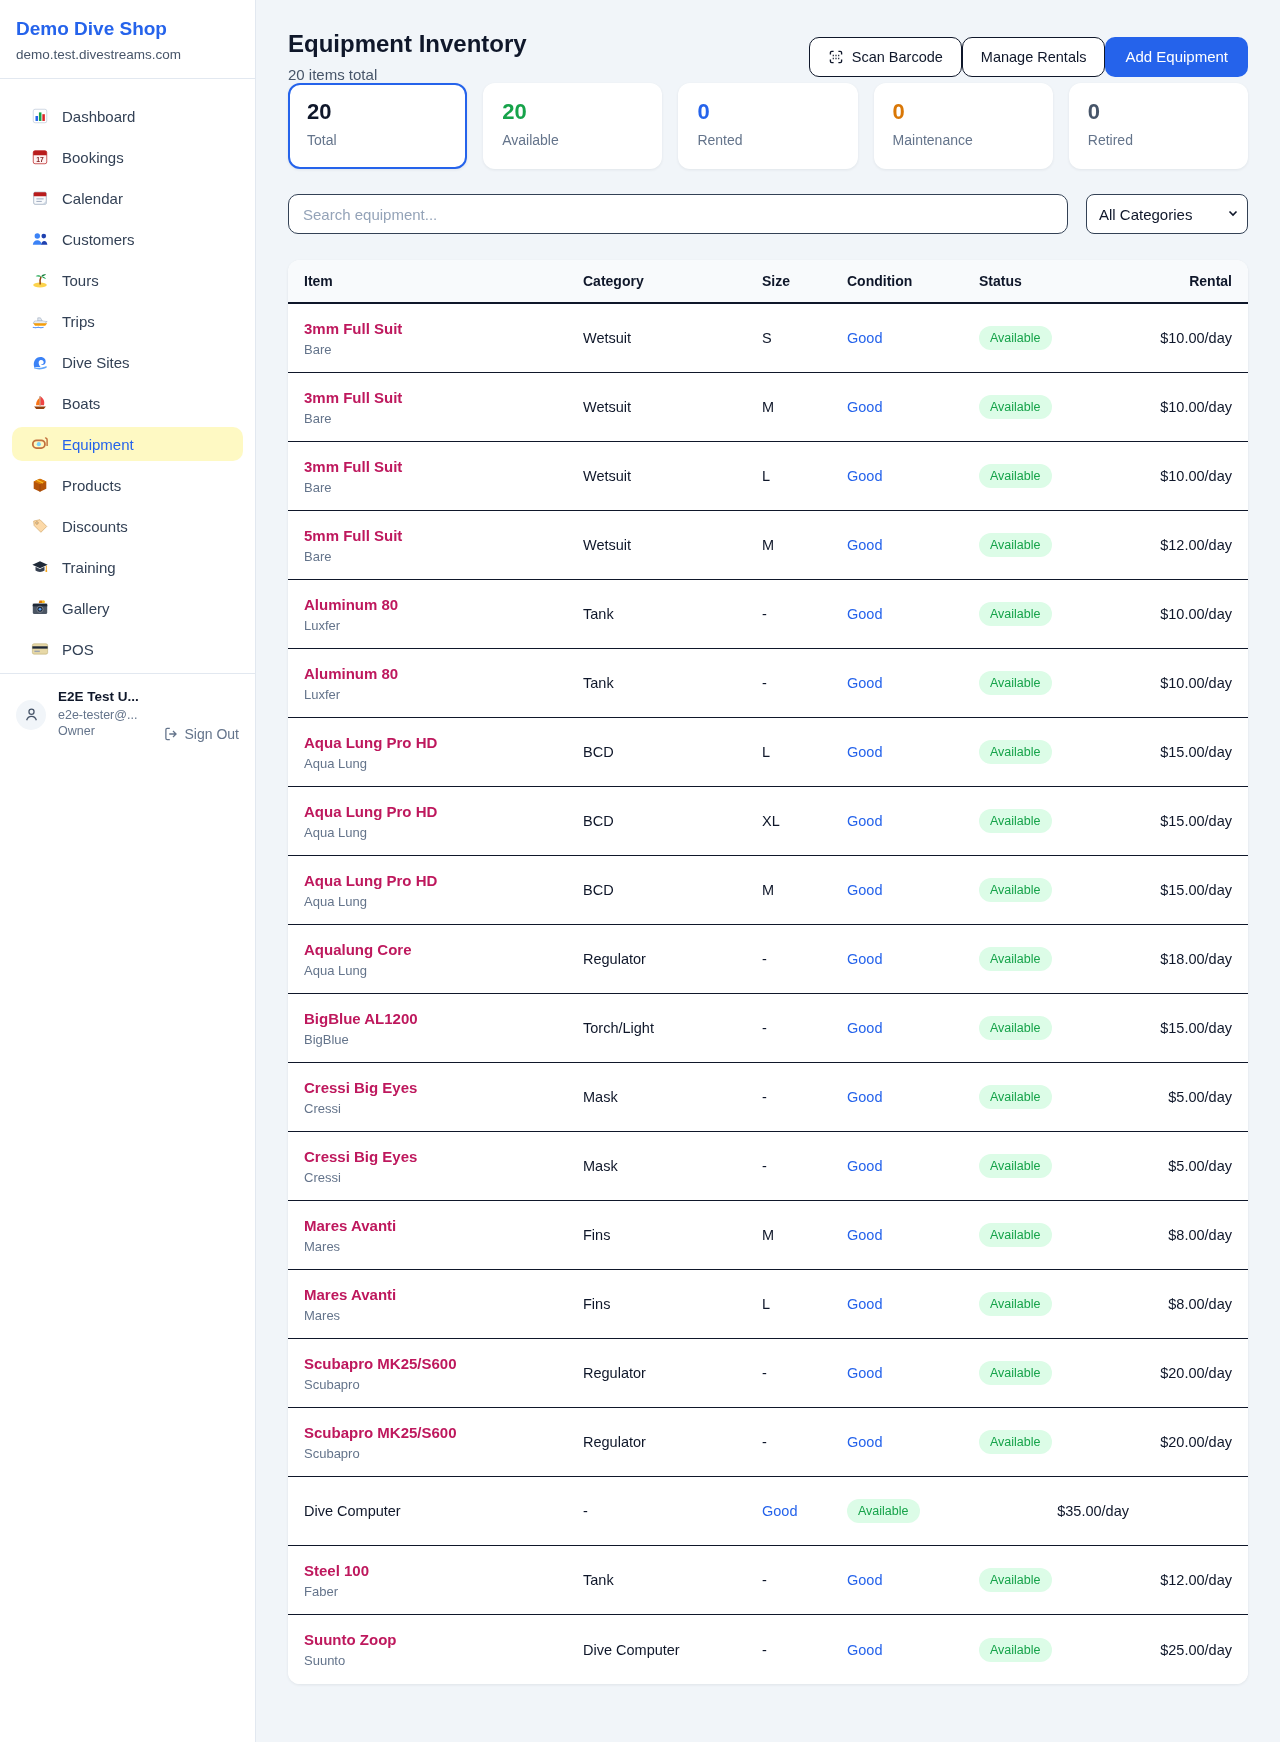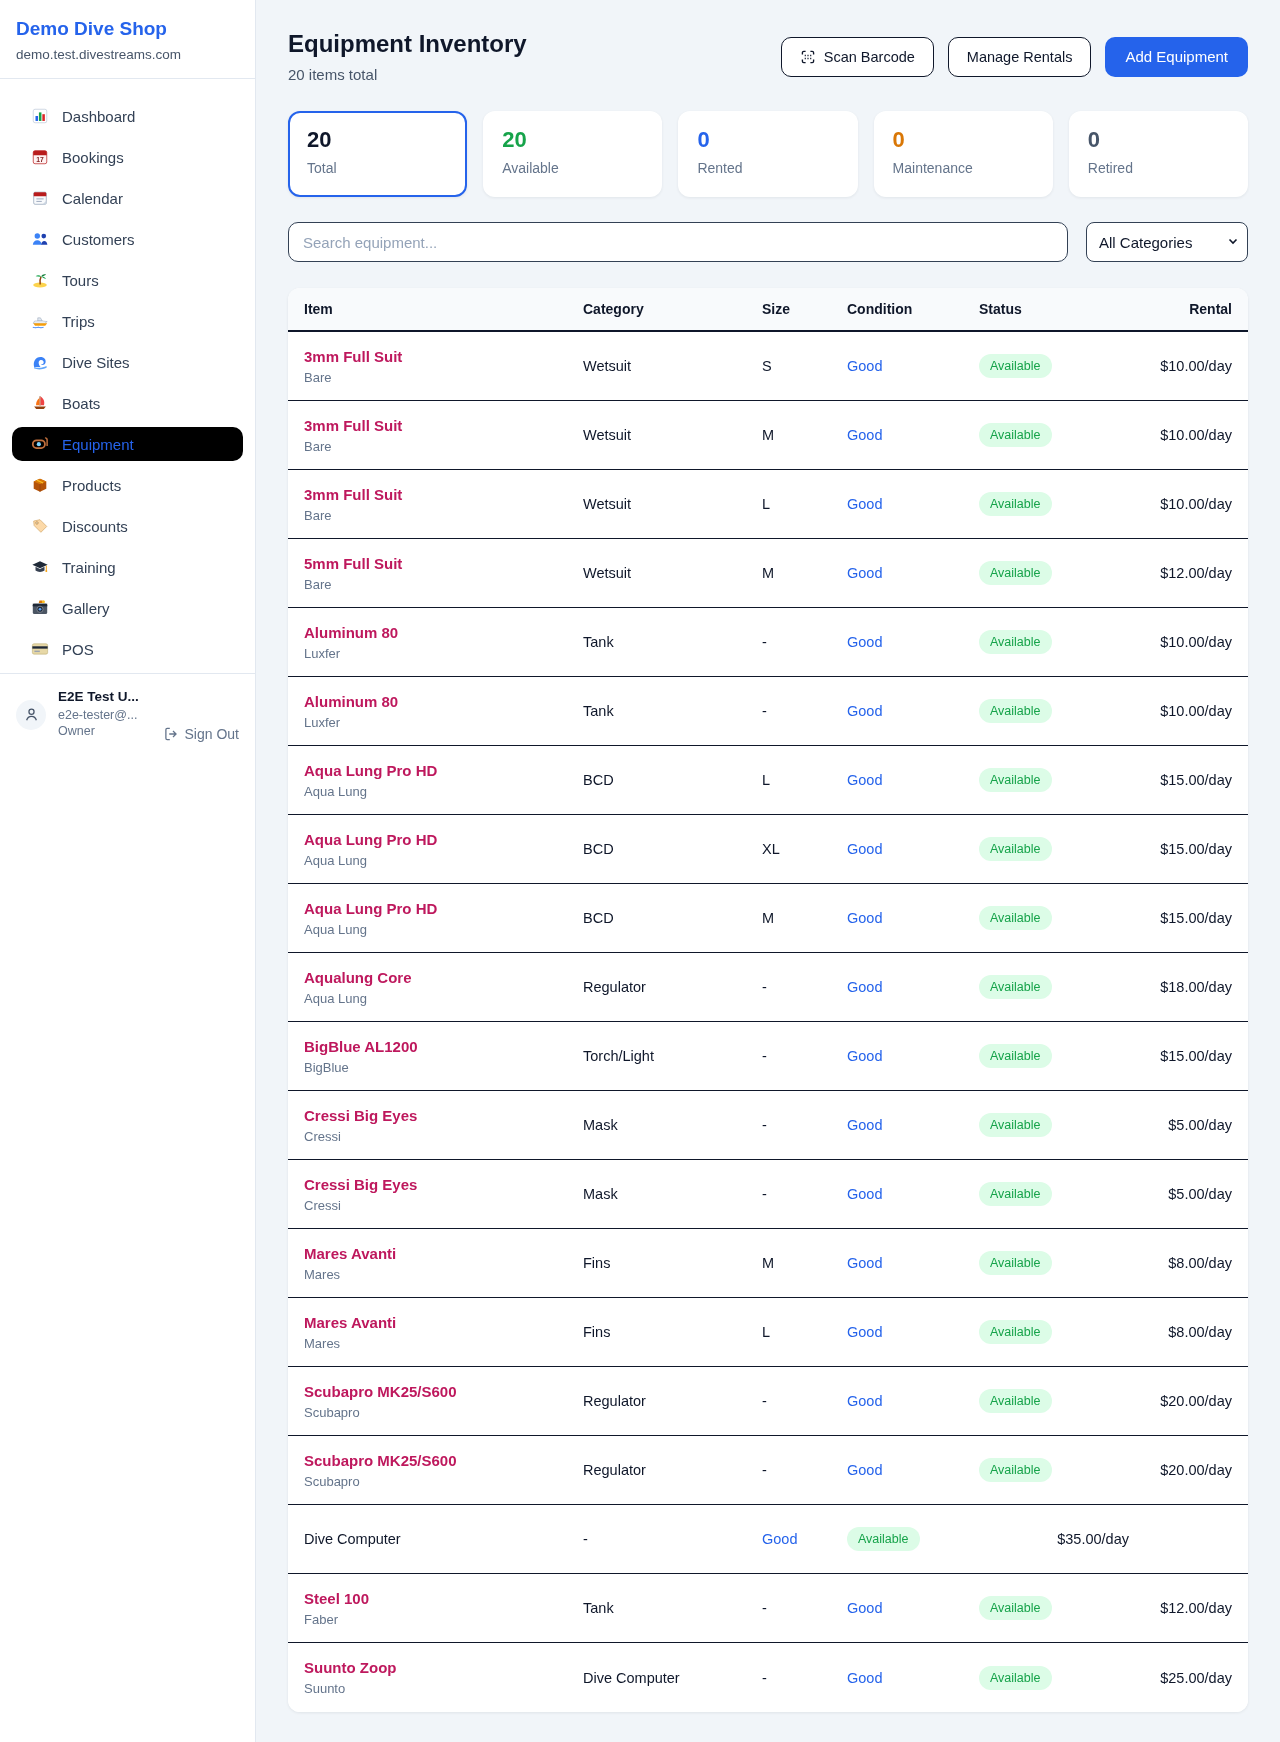--- a/index.html
+++ b/index.html
@@ -19,21 +19,21 @@
   }
   .brand { padding:18px 16px 16px; border-bottom:1px solid #e2e8f0; }
   .brand-title { font-size:19px; font-weight:bold; color:#2563eb; }
   .brand-sub { margin-top:7px; font-size:13.5px; color:#475569; }
   .nav { padding:20px 12px 0; }
   .nav-item {
     display:flex; align-items:center; gap:12px;
     padding:8px 18px; margin-bottom:7px; border-radius:10px;
     font-size:15px; color:#334155; cursor:pointer;
   }
-  .nav-item.active { background:#000000; color:#2563eb; font-weight:500; }
+  .nav-item.active { background:#fef9c3; color:#2563eb; font-weight:500; }
   .nav-icon { width:20px; height:18px; display:flex; align-items:center; justify-content:center; flex:0 0 20px; }
   .user-section {
     margin-top:0; border-top:1px solid #e2e8f0;
     padding:13px 16px; display:flex; align-items:center;
   }
   .avatar {
     width:30px; height:30px; border-radius:50%; background:#f1f5f9;
     display:flex; align-items:center; justify-content:center; flex:0 0 30px;
   }
   .user-meta { margin-left:12px; line-height:1.25; min-width:0; }
@@ -44,31 +44,31 @@
     margin-left:auto; display:flex; align-items:center; gap:6px;
     color:#64748b; font-size:14px; cursor:pointer; background:none; border:none;
     font-family:"Liberation Sans", sans-serif; padding:0;margin-top:39px;
   }
 
   
   .main { position:absolute; left:256px; top:0; width:1024px; padding:30px 32px 8px; }
   .page-header { display:flex; justify-content:space-between; align-items:center; }
   .page-title { font-size:24px; font-weight:bold; color:#0f172a; }
   .page-sub { font-size:15px; color:#475569; margin-top:8px; }
-  .header-actions { display:flex; gap:14px; }
+  .header-actions { display:flex; }
   .btn {
     height:40px; display:flex; align-items:center; gap:8px;
     padding:0 18px; border-radius:10px; font-size:14.5px; font-weight:500;
     font-family:"Liberation Sans", sans-serif; cursor:pointer;
     background:#ffffff; border:1.5px solid #0f172a; color:#0f172a;
   }
   .btn.primary { background:#2563eb; border:none; color:#ffffff; padding:0 20px; font-size:15px; }
 
   
-  .stats { display:grid; grid-template-columns:repeat(5,1fr); gap:16px; margin-top:28px; }
+  .stats { display:grid; grid-template-columns:repeat(5,1fr); gap:16px; }
   .stat-card {
     background:#ffffff; border-radius:12px; padding:15px 18px; height:86px;
     box-shadow:0 1px 3px rgba(15,23,42,.07); cursor:pointer; border:1px solid transparent;
   }
   .stat-card.selected { border:2px solid #2563eb; padding:14px 17px; }
   .stat-value { font-size:22px; font-weight:bold; }
   .stat-label { font-size:14px; color:#64748b; margin-top:7px; }
 
   
   .filters { display:flex; gap:18px; margin-top:25px; }

